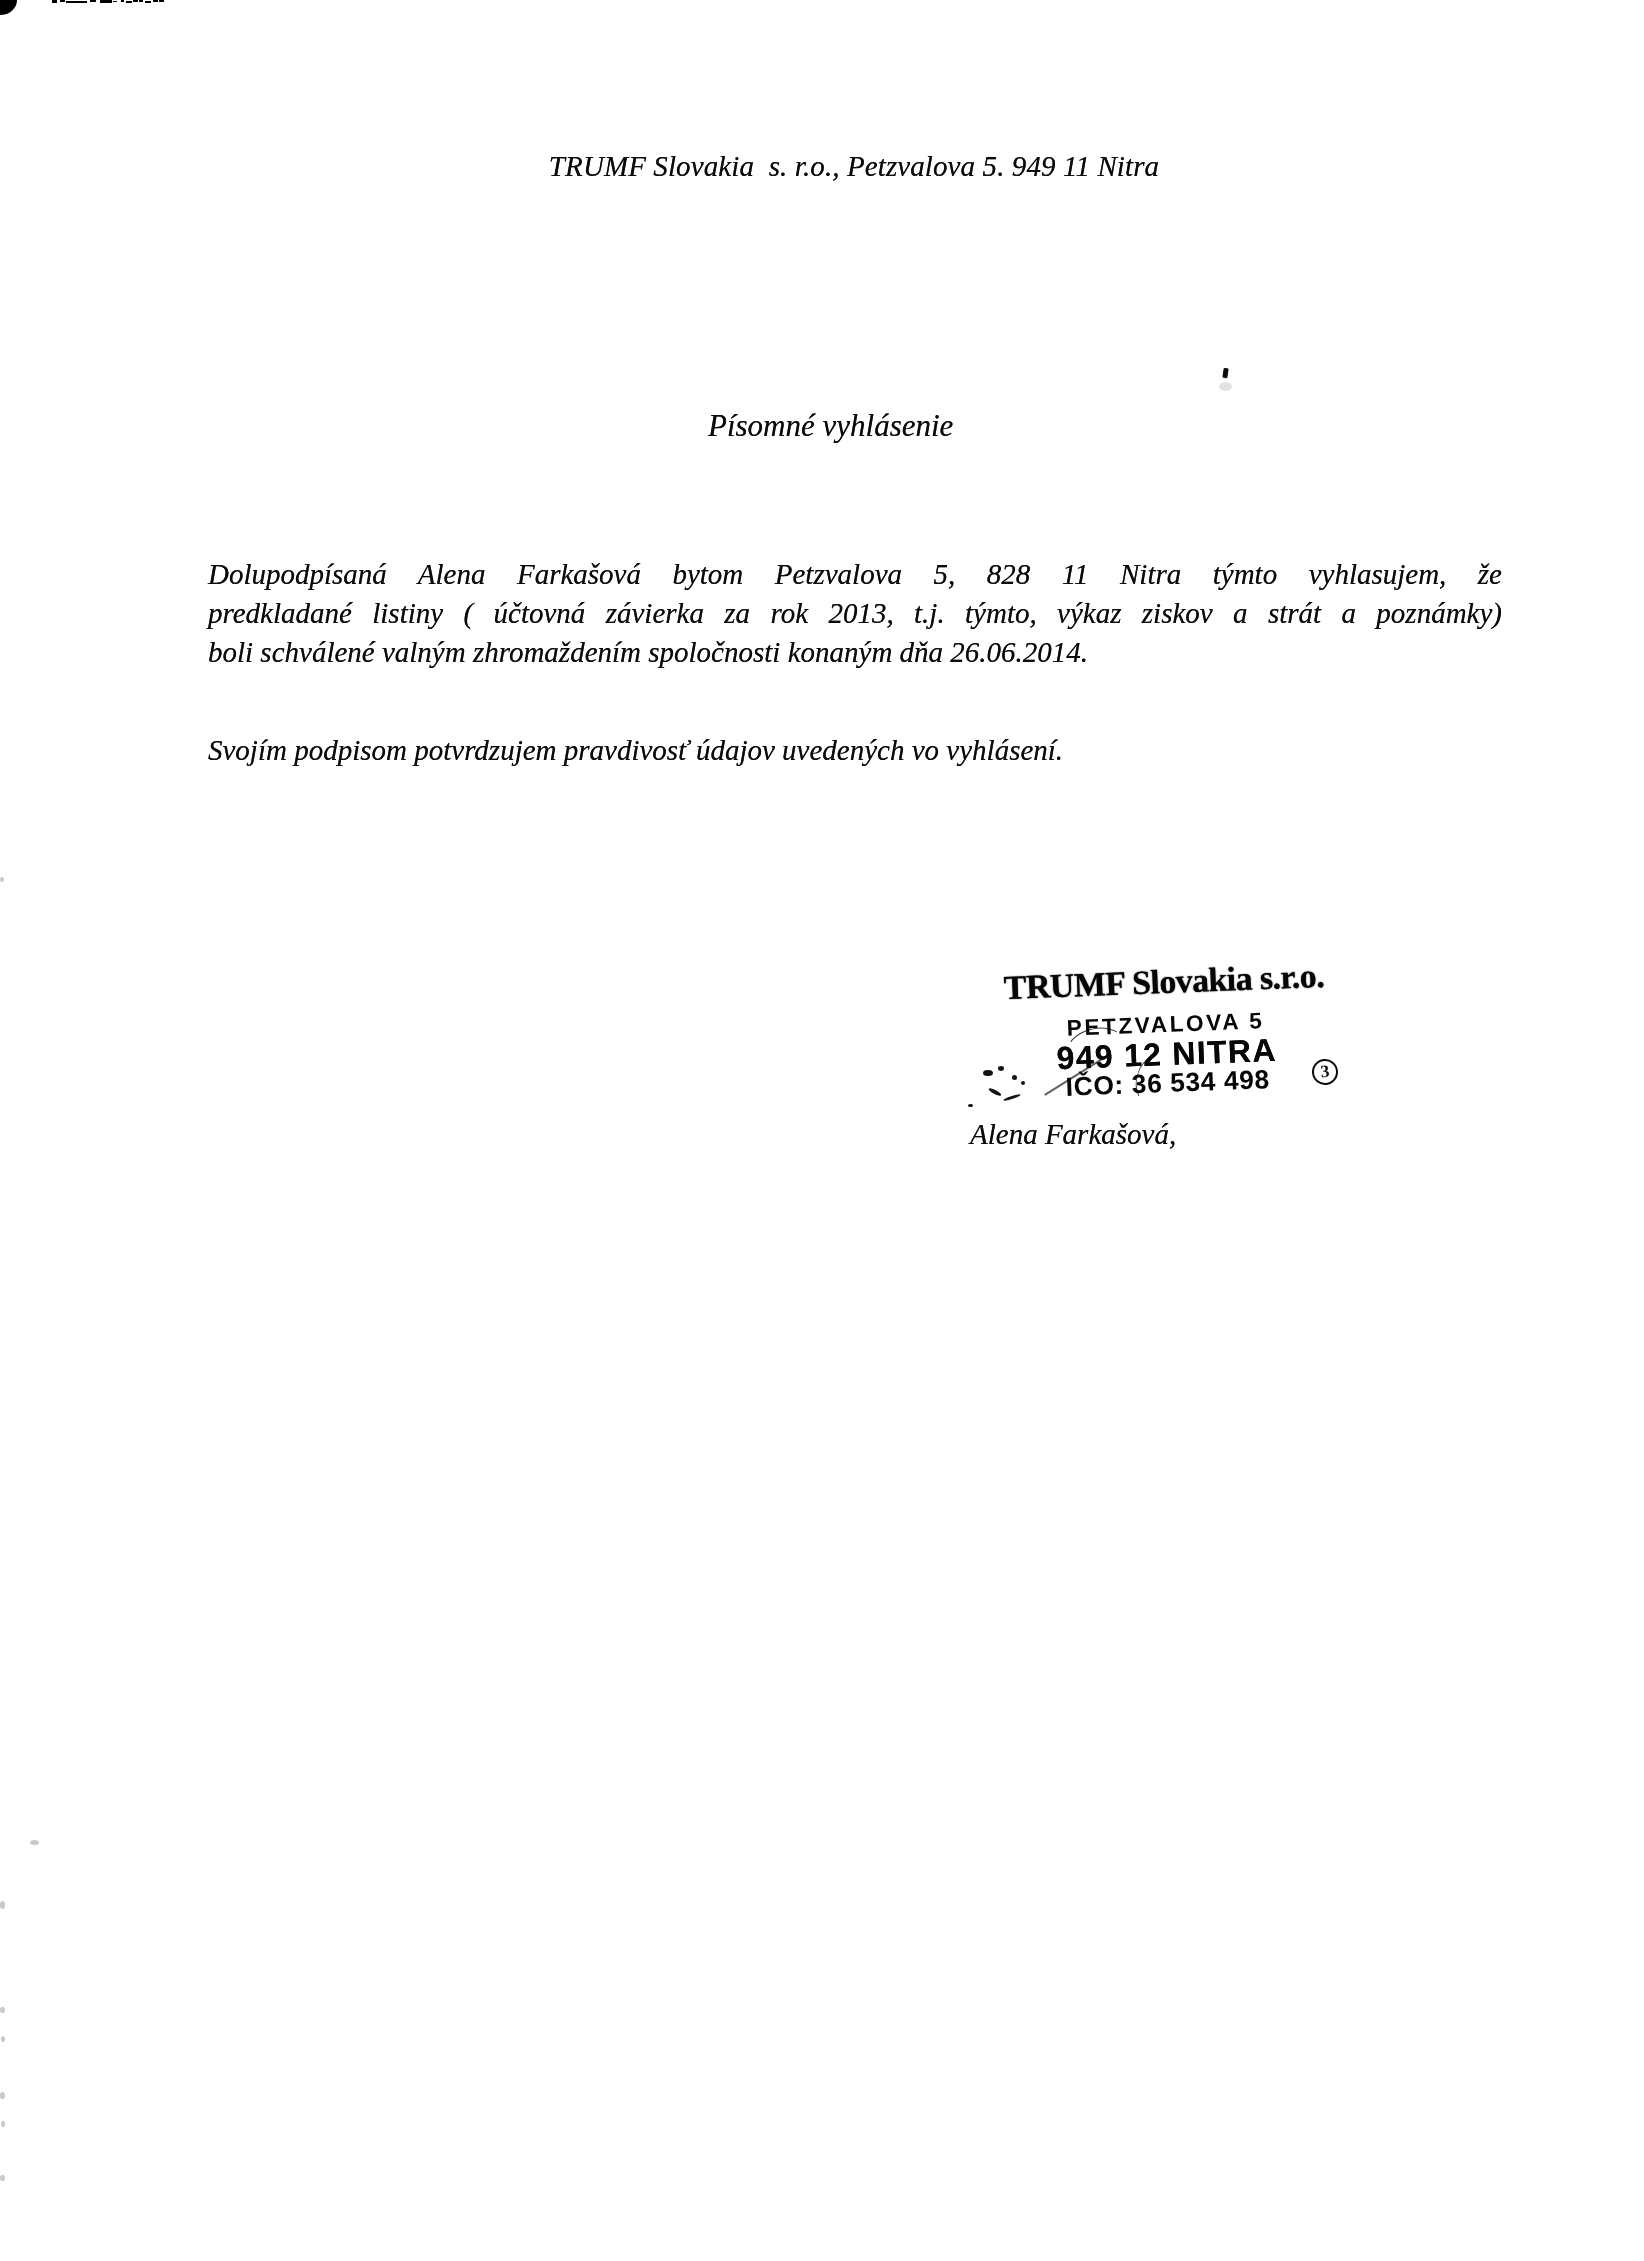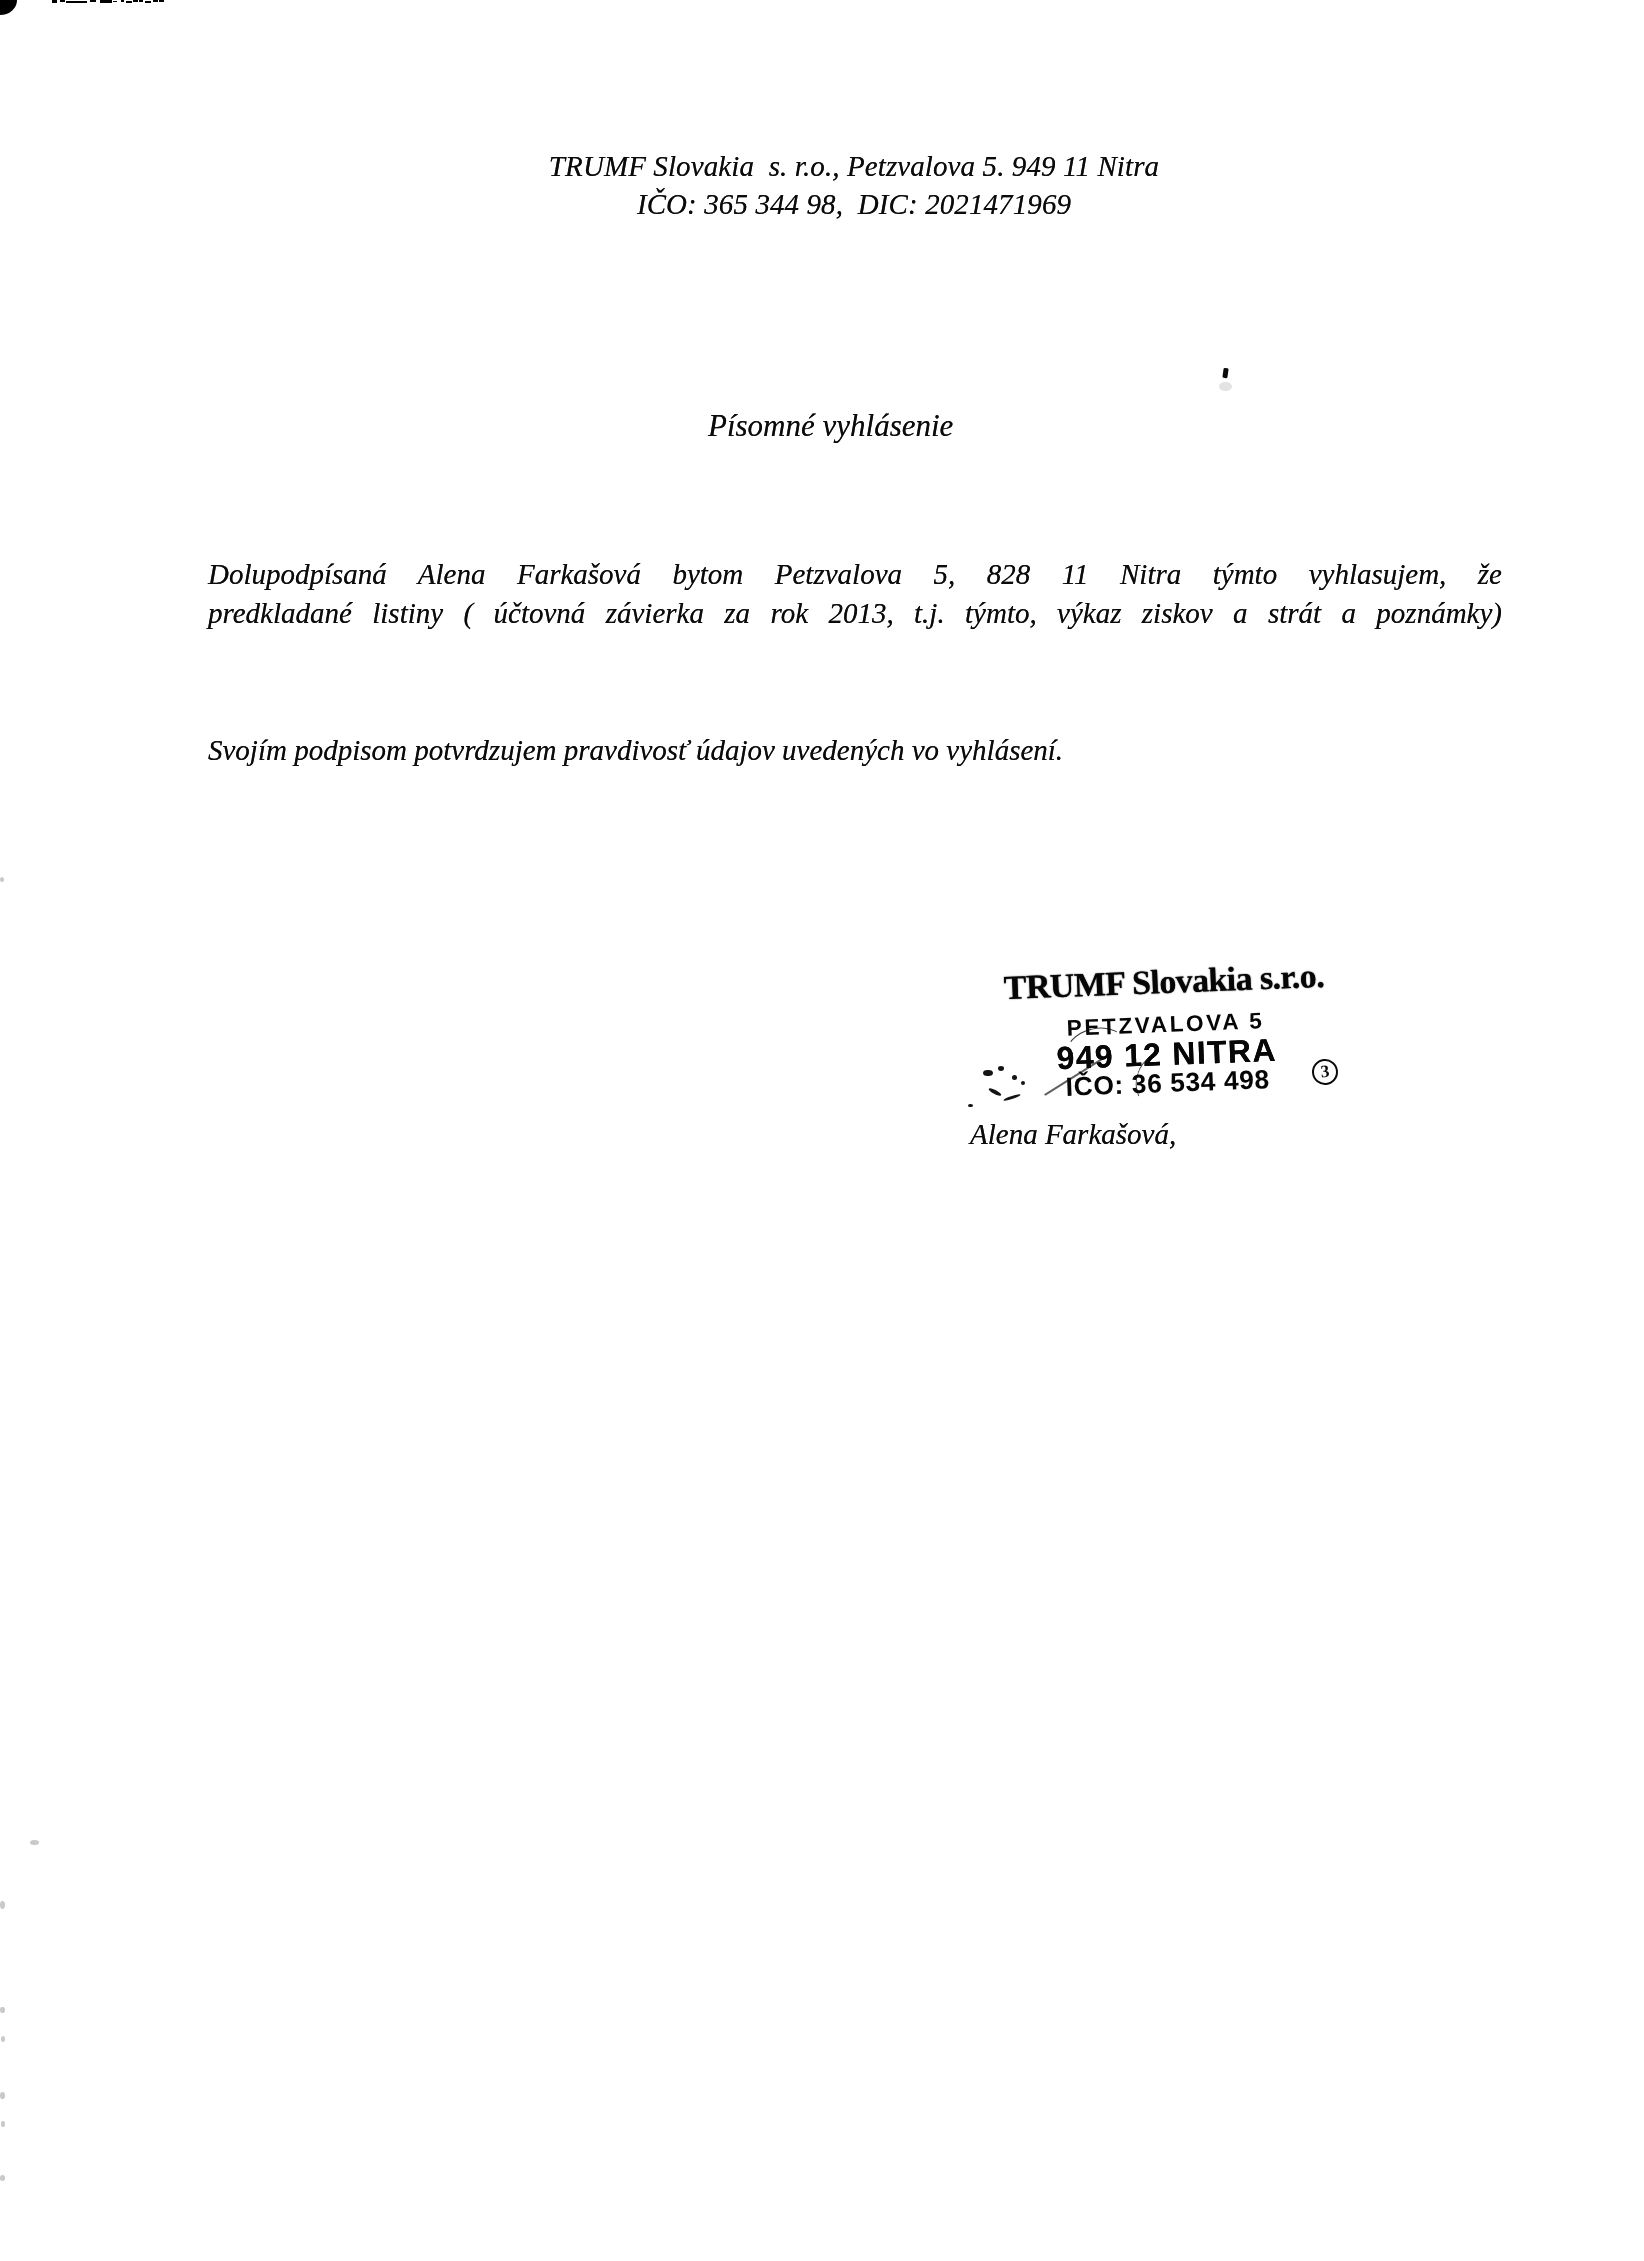--- a/index.html
+++ b/index.html
@@ -144,31 +144,31 @@
   <div class="dash" style="left:126px;top:0.6px;width:5.8px;height:2.6px"></div>
   <div class="dash" style="left:133px;top:0;width:4.5px;height:1.9px"></div>
   <div class="dash" style="left:139px;top:0;width:3.9px;height:1.9px"></div>
   <div class="dash" style="left:145px;top:0.6px;width:5.8px;height:2.6px"></div>
   <div class="dash" style="left:153px;top:0;width:4.5px;height:1.9px"></div>
   <div class="dash" style="left:159px;top:0;width:4.5px;height:1.9px"></div>
 </div>
 
 <div class="header-block ink">
   <div>TRUMF Slovakia &nbsp;s. r.o., Petzvalova 5. 949 11 Nitra</div>
-  <div>IČO: 365 344 98, &nbsp;DIC: 2021471969</div>
 </div>
 
 <div class="tick-shadow"></div>
 <div class="tick-mark"></div>
 
 <div class="doc-title ink">Písomné vyhlásenie</div>
 
 <div class="para1 ink">
   <div class="jline">Dolupodpísaná Alena Farkašová bytom Petzvalova 5, 828 11 Nitra týmto vyhlasujem, že</div>
   <div class="jline">predkladané listiny ( účtovná závierka za rok 2013, t.j. týmto, výkaz ziskov a strát a poznámky)</div>
+  <div class="lline">boli schválené valným zhromaždením spoločnosti konaným dňa 26.06.2014.</div>
 </div>
 
 <div class="para2 ink">Svojím podpisom potvrdzujem pravdivosť údajov uvedených vo vyhlásení.</div>
 
 <div class="stamp">
   <div class="stamp-line stamp-company">TRUMF Slovakia s.r.o.</div>
   <div class="stamp-line stamp-street">PETZVALOVA 5</div>
   <div class="stamp-line stamp-city">949 12 NITRA</div>
   <div class="stamp-line stamp-ico">IČO: 36 534 498</div>
 </div>

